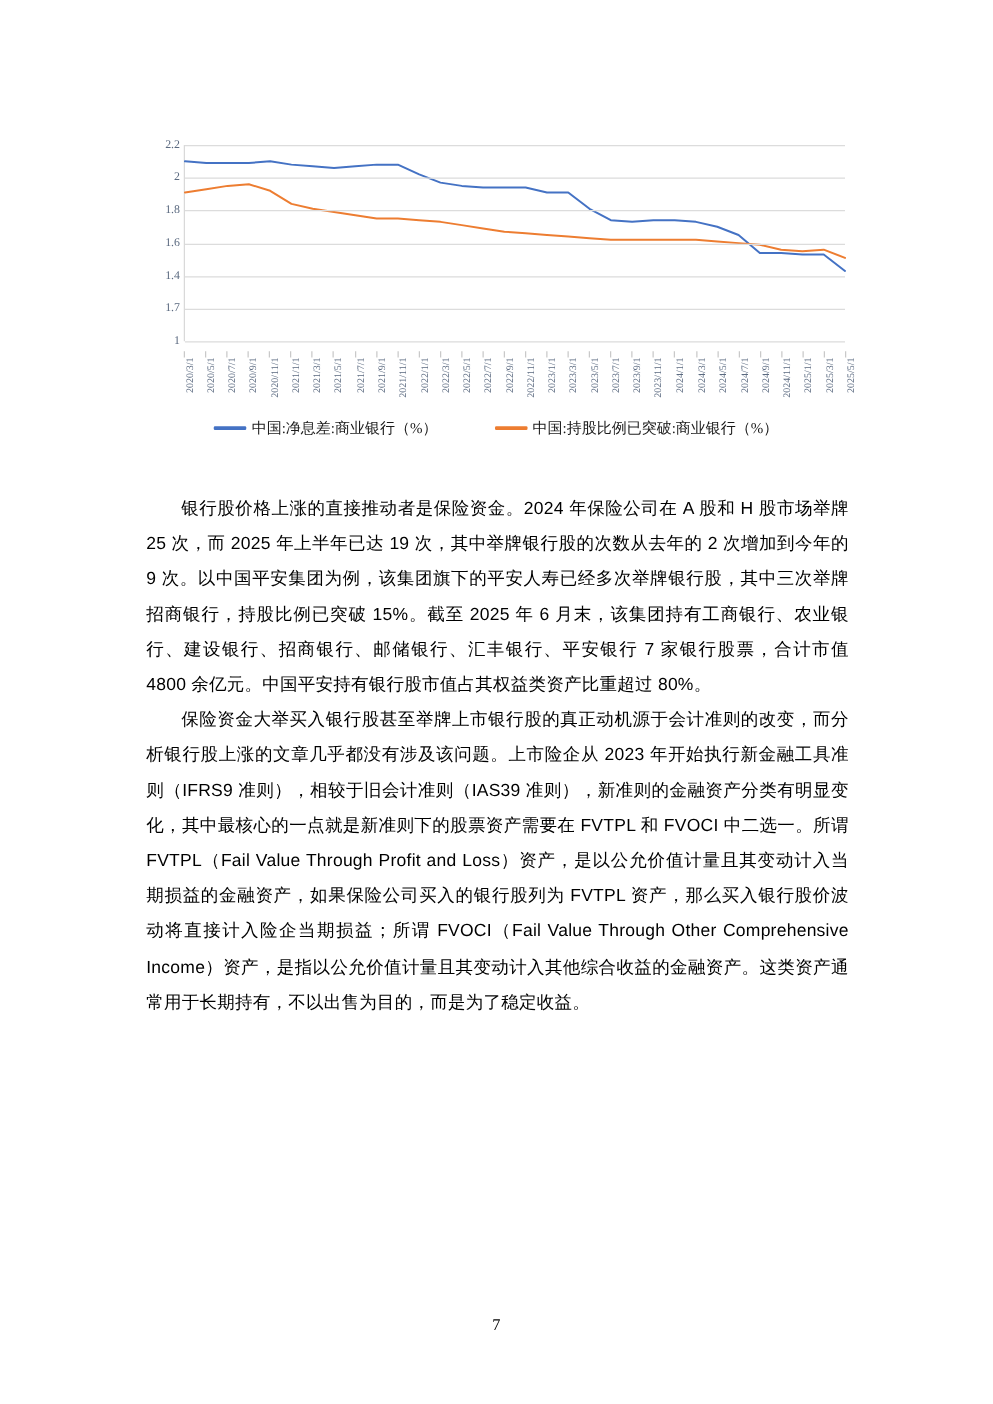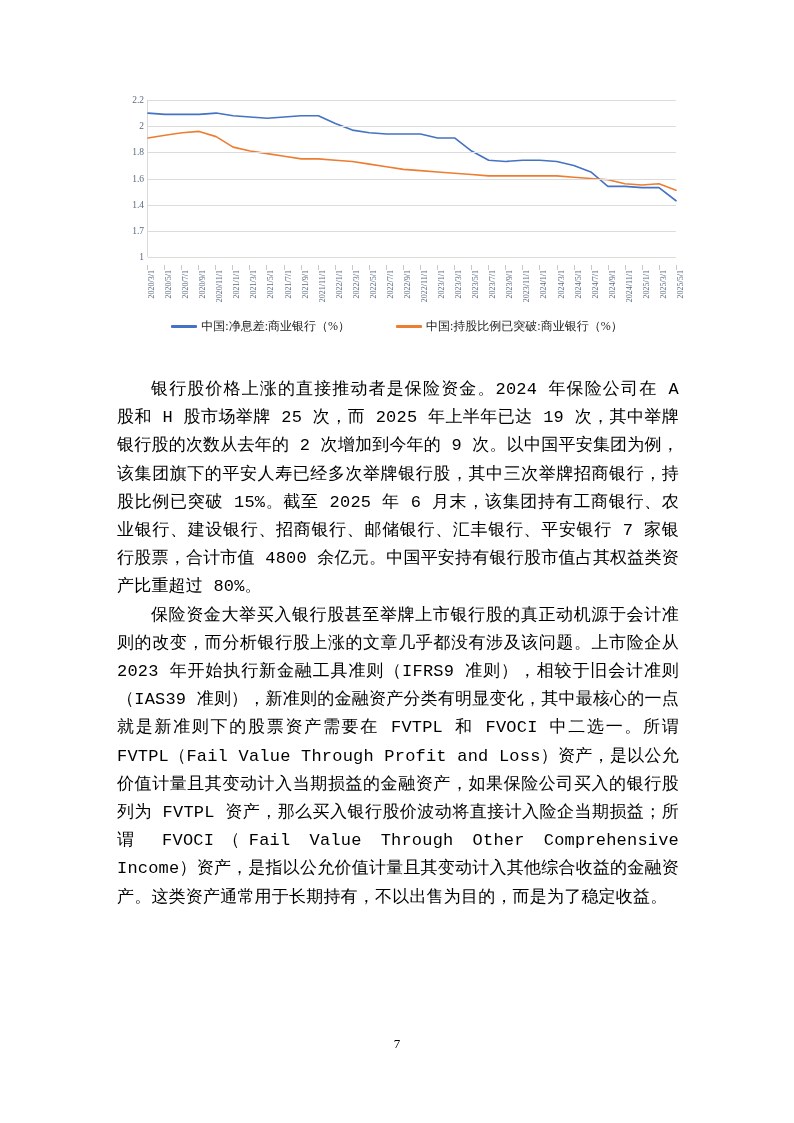--- a/index.html
+++ b/index.html
@@ -6,21 +6,21 @@
   body{
     width:794px;height:1123px;
     background:#ffffff;
     font-family:"Liberation Serif","DejaVu Serif",serif;
     color:#000;
     position:relative;
     overflow:hidden;
   }
   .page{
     position:absolute;
-    left:0;top:0;
+    left:0;top:16px;
     width:794px;height:791px;
   }
 
   
   .figure-block{
     position:absolute;
     left:110px; top:92px;
     width:574px;
   }
   .chart-area{
@@ -128,25 +128,25 @@
   
   .body{
     position:absolute;
     left:117px;
     top:376px;
     width:562px;
   }
   p.para{
     margin:0;
     text-indent:2em;
-    font-size:17px;
+    font-size:14px;
     line-height:28.2px;
     text-align:justify;
     text-justify:inter-ideograph;
-    font-family:Liberation Mono, monospace;
+    font-family:Liberation Sans, sans-serif;
     letter-spacing:0.2px;
   }
 
   
   .pageno{
     position:absolute;
     left:0; right:0;
     top:1036px;
     text-align:center;
     font-size:13px;

